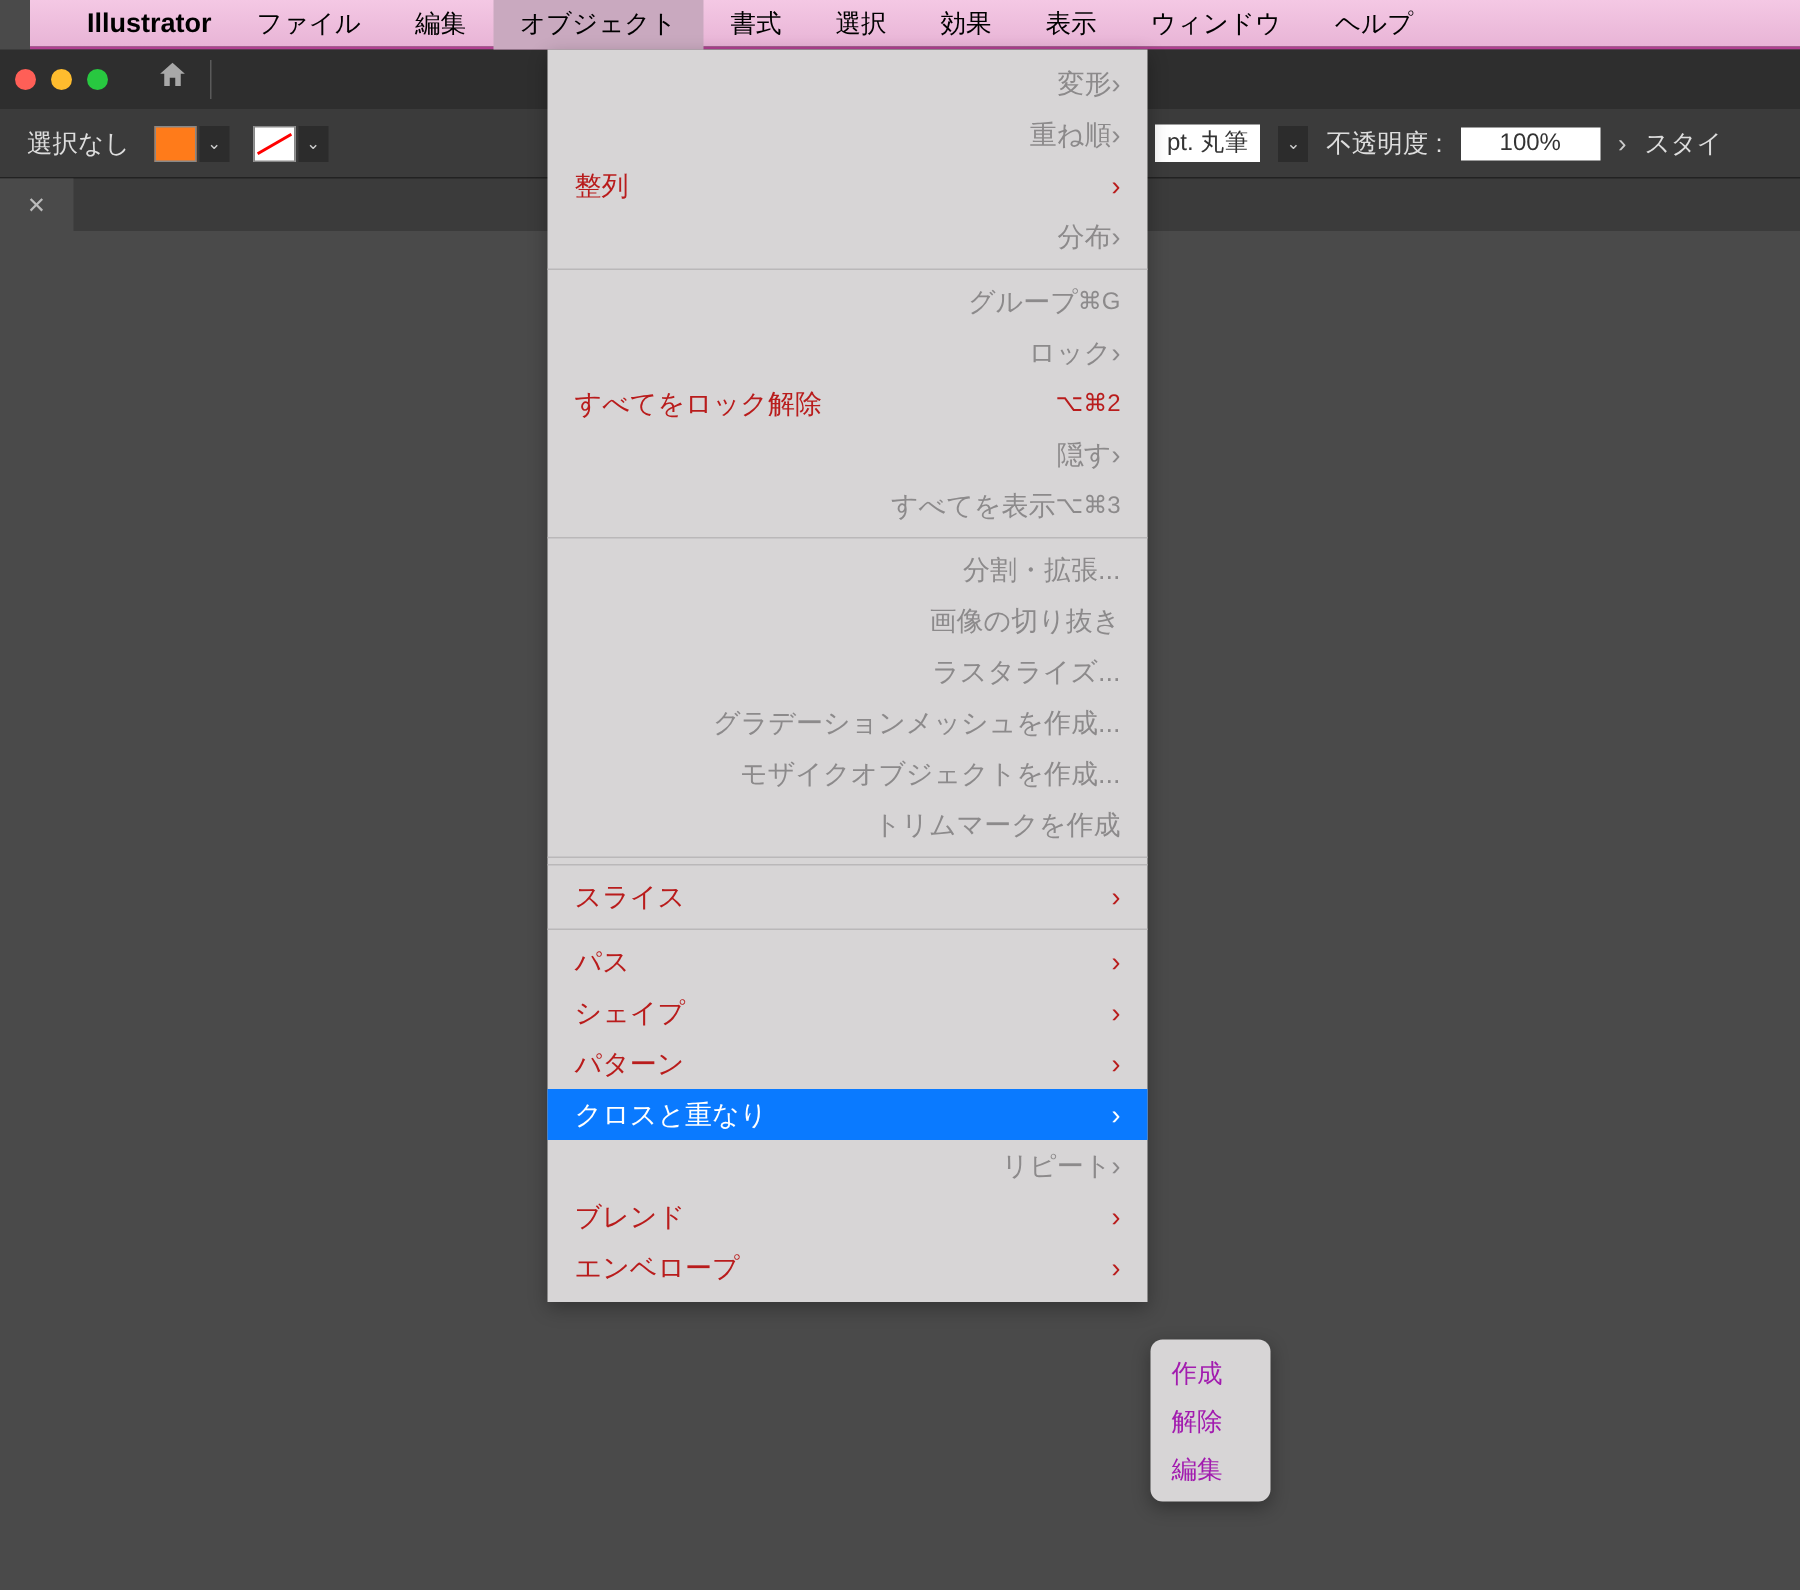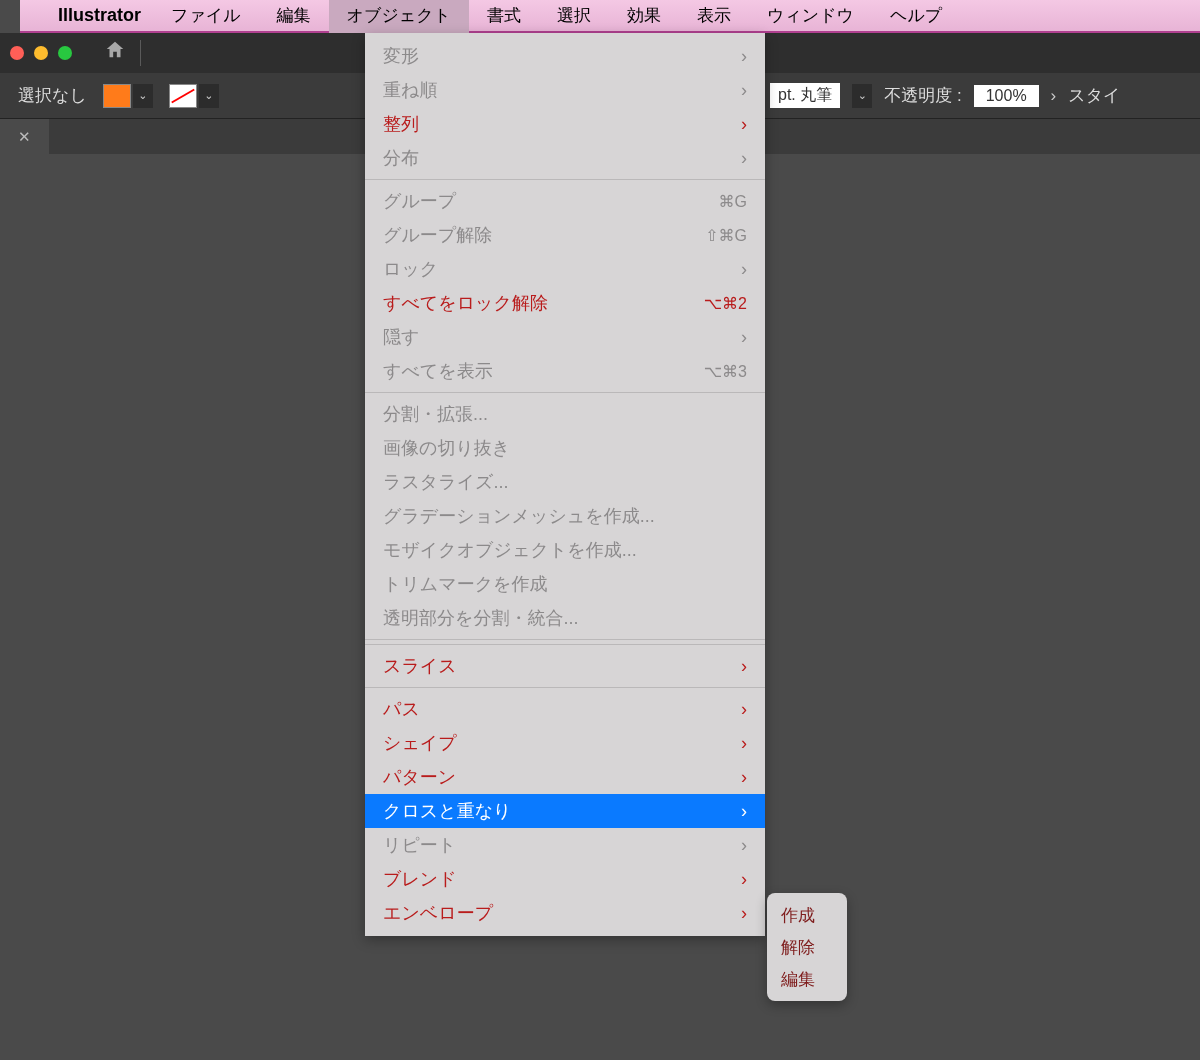--- a/index.html
+++ b/index.html
@@ -92,21 +92,21 @@
     }
     .brush-field {
       background: #fff;
       color: #333;
       padding: 2px 8px;
       font-size: 16px;
     }
     .op-field {
       background: #fff;
       color: #333;
-      padding: 2px 12px;
+      padding: 2px 26px;
       font-size: 16px;
     }
     .tabbar {
       height: 36px;
       background: #3b3b3b;
       border-top: 1px solid #222;
       display: flex;
       align-items: center;
       padding: 0 0;
       color: #ddd;
@@ -138,21 +138,21 @@
       z-index: 100;
     }
     .dropdown .row {
       display: flex;
       align-items: center;
       justify-content: space-between;
       padding: 6px 18px;
       color: #b91c1c;
       height: 34px;
     }
-    .dropdown .row.disabled { color: #8c8a8b; }
+    .dropdown .row.disabled { color: #8c8a8b; justify-content: flex-end; }
     .dropdown .row.highlight {
       background: #0a7aff;
       color: #fff;
     }
     .dropdown .sep {
       height: 1px;
       background: #bab8b9;
       margin: 4px 0;
     }
     .dropdown .row .rgt { display:flex; align-items:center; gap:8px; font-size:16px; }
@@ -165,21 +165,21 @@
       width: 80px;
       background: #d7d5d6;
       box-shadow: 0 4px 12px rgba(0,0,0,0.3);
       border-radius: 8px;
       padding: 6px 0;
       font-size: 17px;
       z-index: 110;
     }
     .submenu .srow {
       padding: 5px 14px;
-      color: #7f1d1d;
+      color: #a21caf;
       height: 32px;
       display:flex; align-items:center;font-family:Liberation Mono, monospace;
     }
   </style>
 </head>
 <body>
 
 <div class="menubar">
   <span class="apple"></span>
   <span class="appname">Illustrator</span>
@@ -264,26 +264,20 @@
       </span>
     </div>
     <div class="sep"></div>
     <div class="row disabled">
       <span>グループ</span>
       <span class="rgt">
         <span>⌘G</span>
       </span>
     </div>
     <div class="row disabled">
-      <span>グループ解除</span>
-      <span class="rgt">
-        <span>⇧⌘G</span>
-      </span>
-    </div>
-    <div class="row disabled">
       <span>ロック</span>
       <span class="rgt">
         <span class="chev">›</span>
       </span>
     </div>
     <div class="row">
       <span>すべてをロック解除</span>
       <span class="rgt">
         <span>⌥⌘2</span>
       </span>
@@ -316,24 +310,20 @@
     <div class="row disabled">
       <span>グラデーションメッシュを作成...</span>
       <span class="rgt"></span>
     </div>
     <div class="row disabled">
       <span>モザイクオブジェクトを作成...</span>
       <span class="rgt"></span>
     </div>
     <div class="row disabled">
       <span>トリムマークを作成</span>
-      <span class="rgt"></span>
-    </div>
-    <div class="row disabled">
-      <span>透明部分を分割・統合...</span>
       <span class="rgt"></span>
     </div>
     <div class="sep"></div>
     <div class="sep"></div>
     <div class="row">
       <span>スライス</span>
       <span class="rgt">
         <span class="chev">›</span>
       </span>
     </div>

